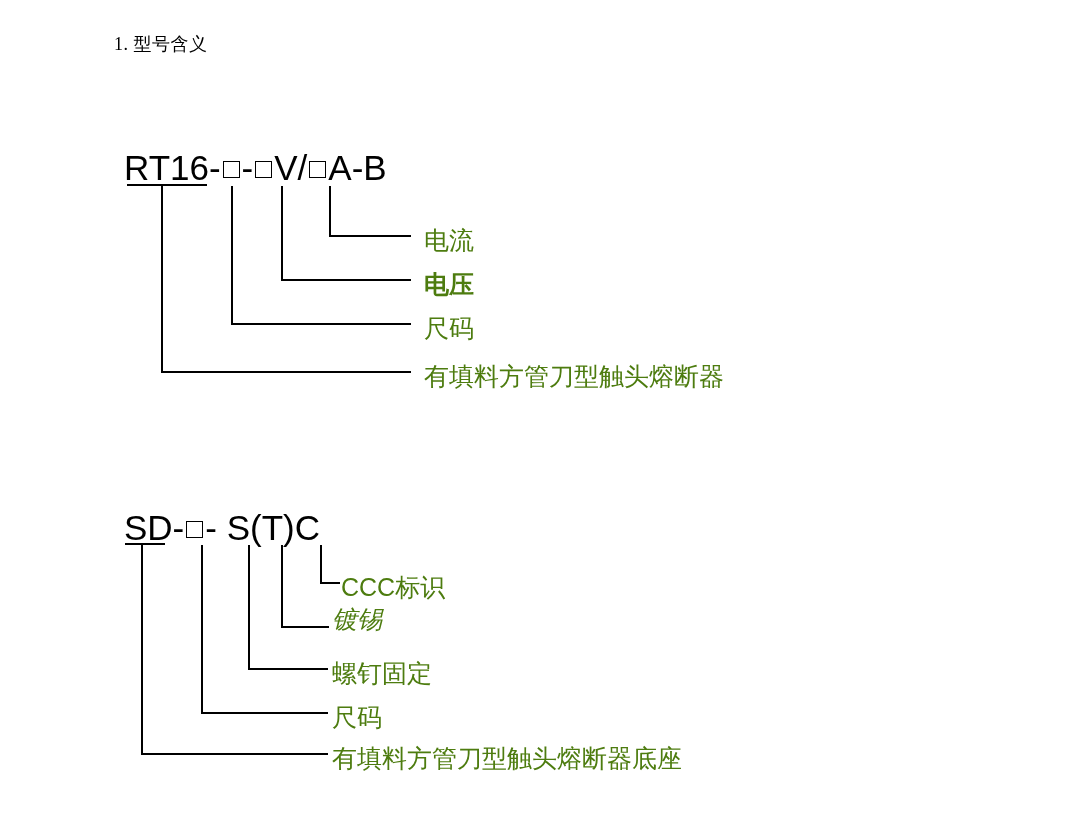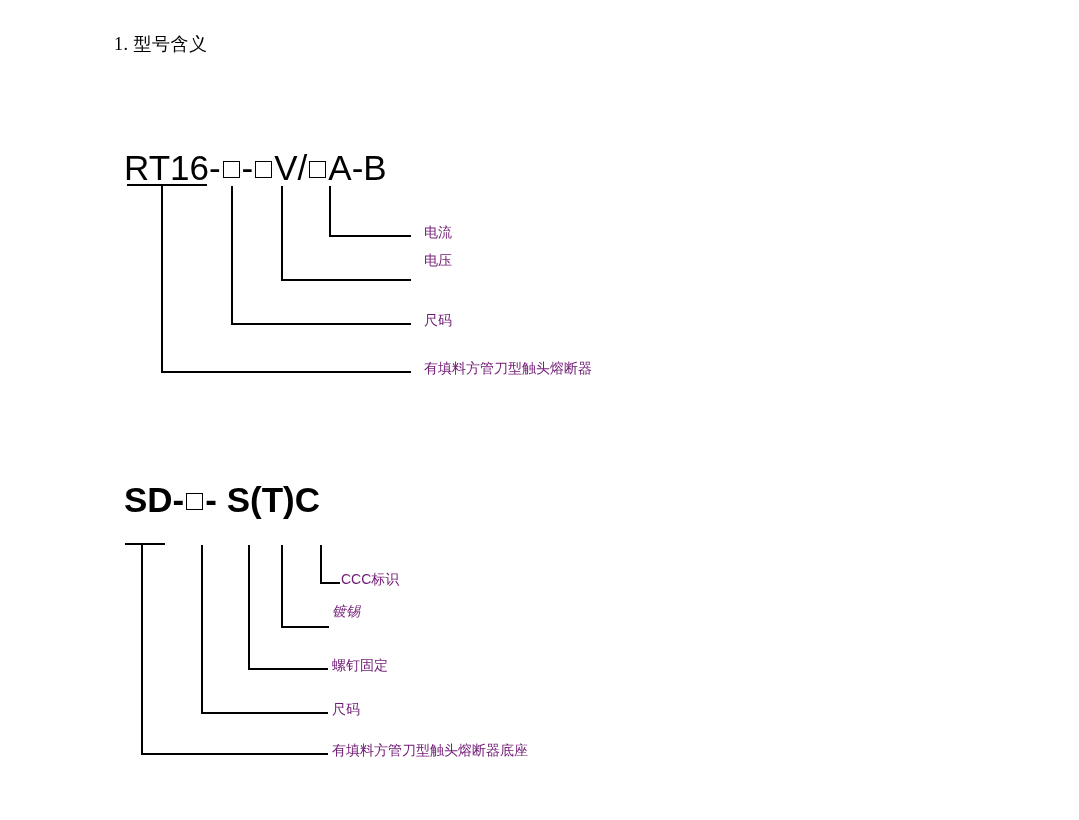--- a/index.html
+++ b/index.html
@@ -50,22 +50,22 @@
     width: 17px;
     height: 17px;
     border: 1.6px solid #000;
     vertical-align: 2px;
     margin: 0 2px;
     box-sizing: border-box;
   }
   .label {
     position: absolute;
     font-family: "Liberation Sans", "DejaVu Sans", sans-serif;
-    font-size: 14px;
-    color: #701a75;
+    font-size: 25px;
+    color: #4d7c0f;
     white-space: nowrap;
   }
   .vline {
     position: absolute;
     background: #000;
     width: 1.6px;
   }
   .hline {
     position: absolute;
     background: #000;
@@ -92,35 +92,35 @@
     </div>
 
     <div class="underline" style="left:127px; top:184px; width:80px;"></div>
 
     <div class="vline" style="left:329px; top:186px; height:50px;"></div>
     <div class="hline" style="left:329px; top:235px; width:82px;"></div>
     <div class="label" style="left:424px; top:224px;">电流</div>
 
     <div class="vline" style="left:281px; top:186px; height:94px;"></div>
     <div class="hline" style="left:281px; top:279px; width:130px;"></div>
-    <div class="label" style="left:424px; top:252px;">电压</div>
+    <div class="label" style="left:424px; top:268px;font-weight:bold;">电压</div>
 
     <div class="vline" style="left:231px; top:186px; height:138px;"></div>
     <div class="hline" style="left:231px; top:323px; width:180px;"></div>
     <div class="label" style="left:424px; top:312px;">尺码</div>
 
     <div class="vline" style="left:161px; top:186px; height:186px;"></div>
     <div class="hline" style="left:161px; top:371px; width:250px;"></div>
     <div class="label" style="left:424px; top:360px;">有填料方管刀型触头熔断器</div>
   </div>
 
 
   <div>
 
-    <div class="code-row" style="left:124px; top:480px;font-weight:bold;">
+    <div class="code-row" style="left:124px; top:508px;">
       <span>SD-</span><span class="box"></span><span>-</span>&nbsp;<span>S(T)C</span>
     </div>
 
     <div class="underline" style="left:125px; top:543px; width:40px;"></div>
 
     <div class="vline" style="left:320px; top:545px; height:38px;"></div>
     <div class="hline" style="left:320px; top:582px; width:20px;"></div>
     <div class="label" style="left:341px; top:571px;text-align:right;">CCC标识</div>
 
     <div class="vline" style="left:281px; top:545px; height:82px;"></div>

